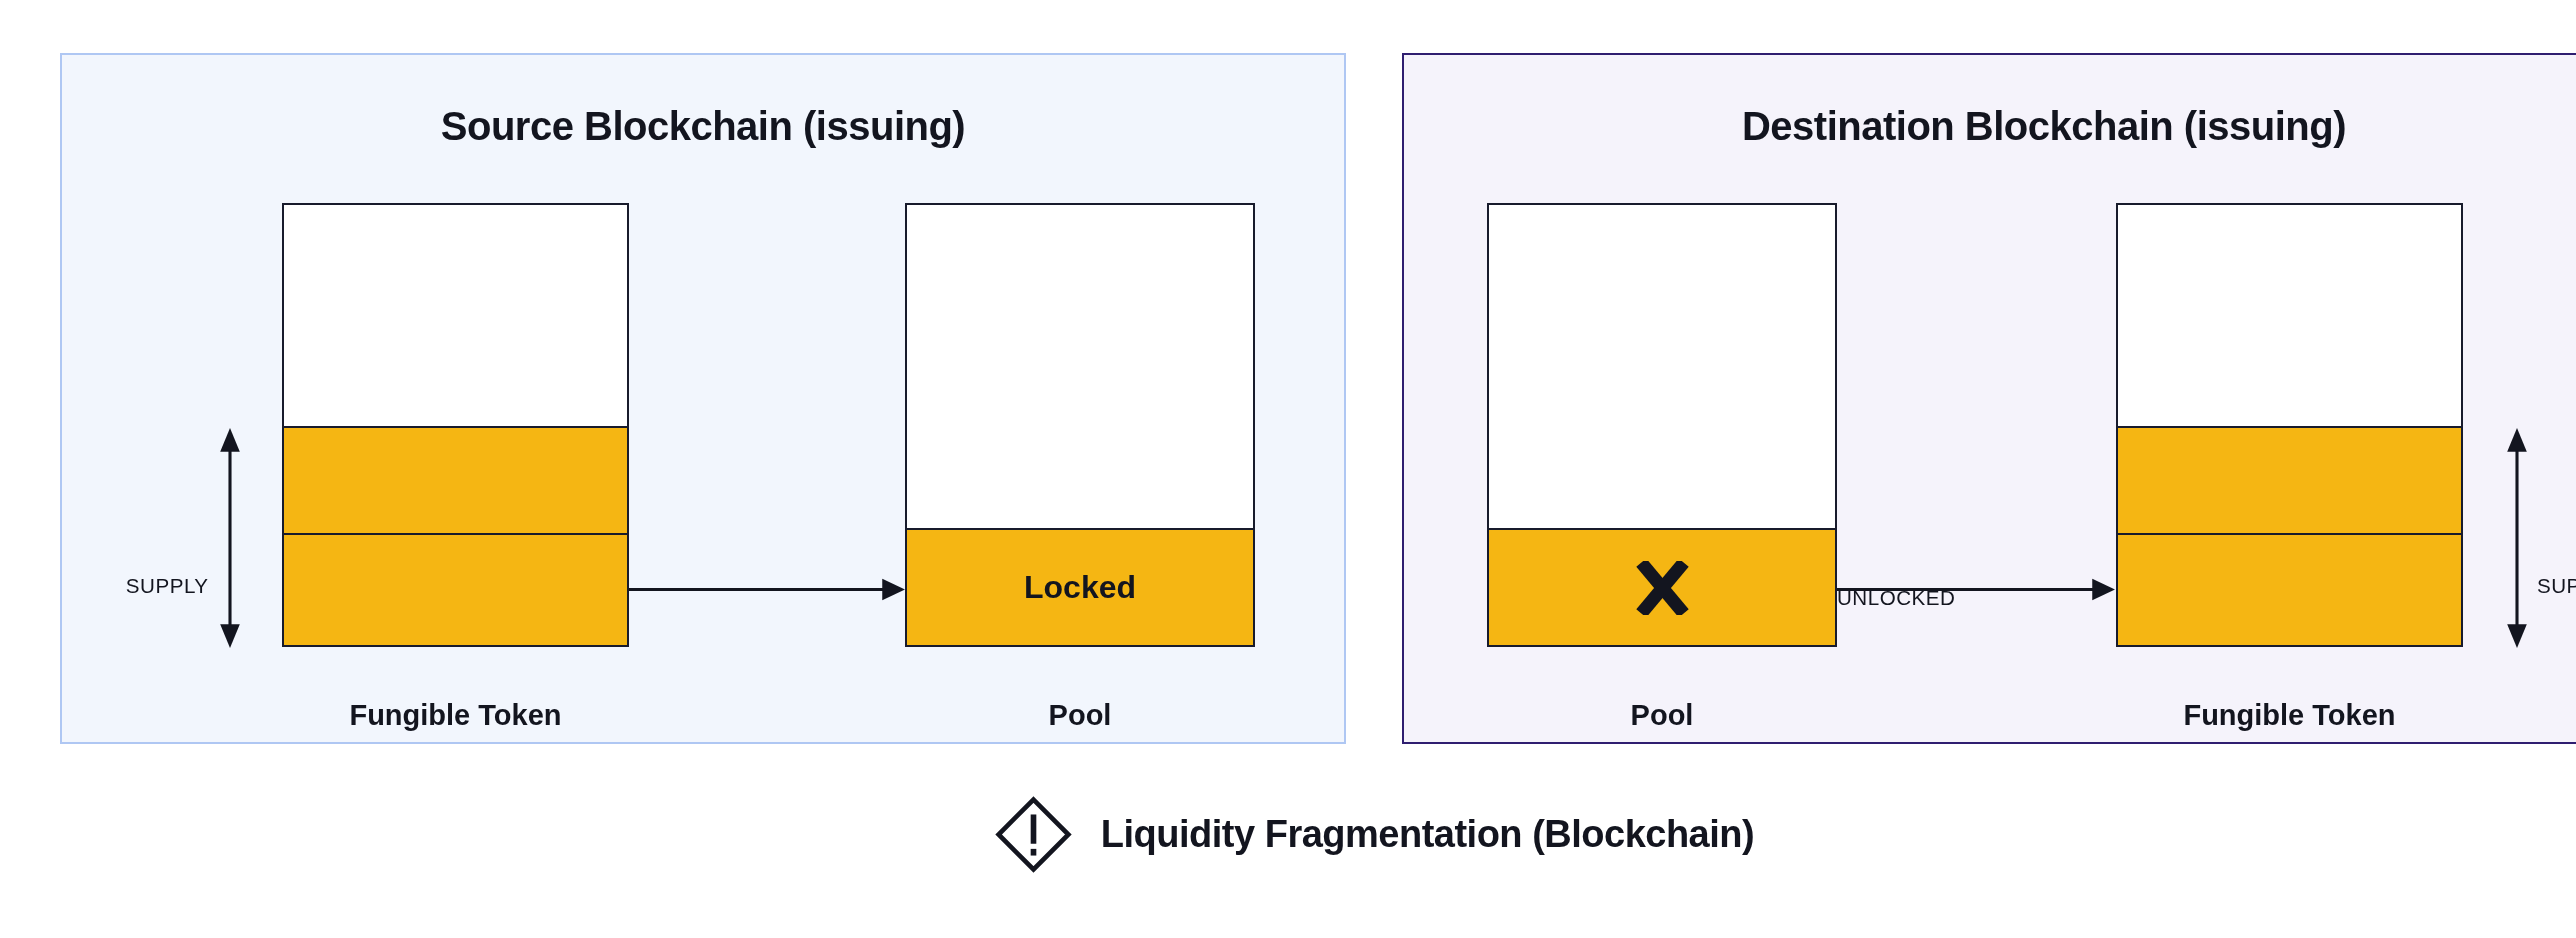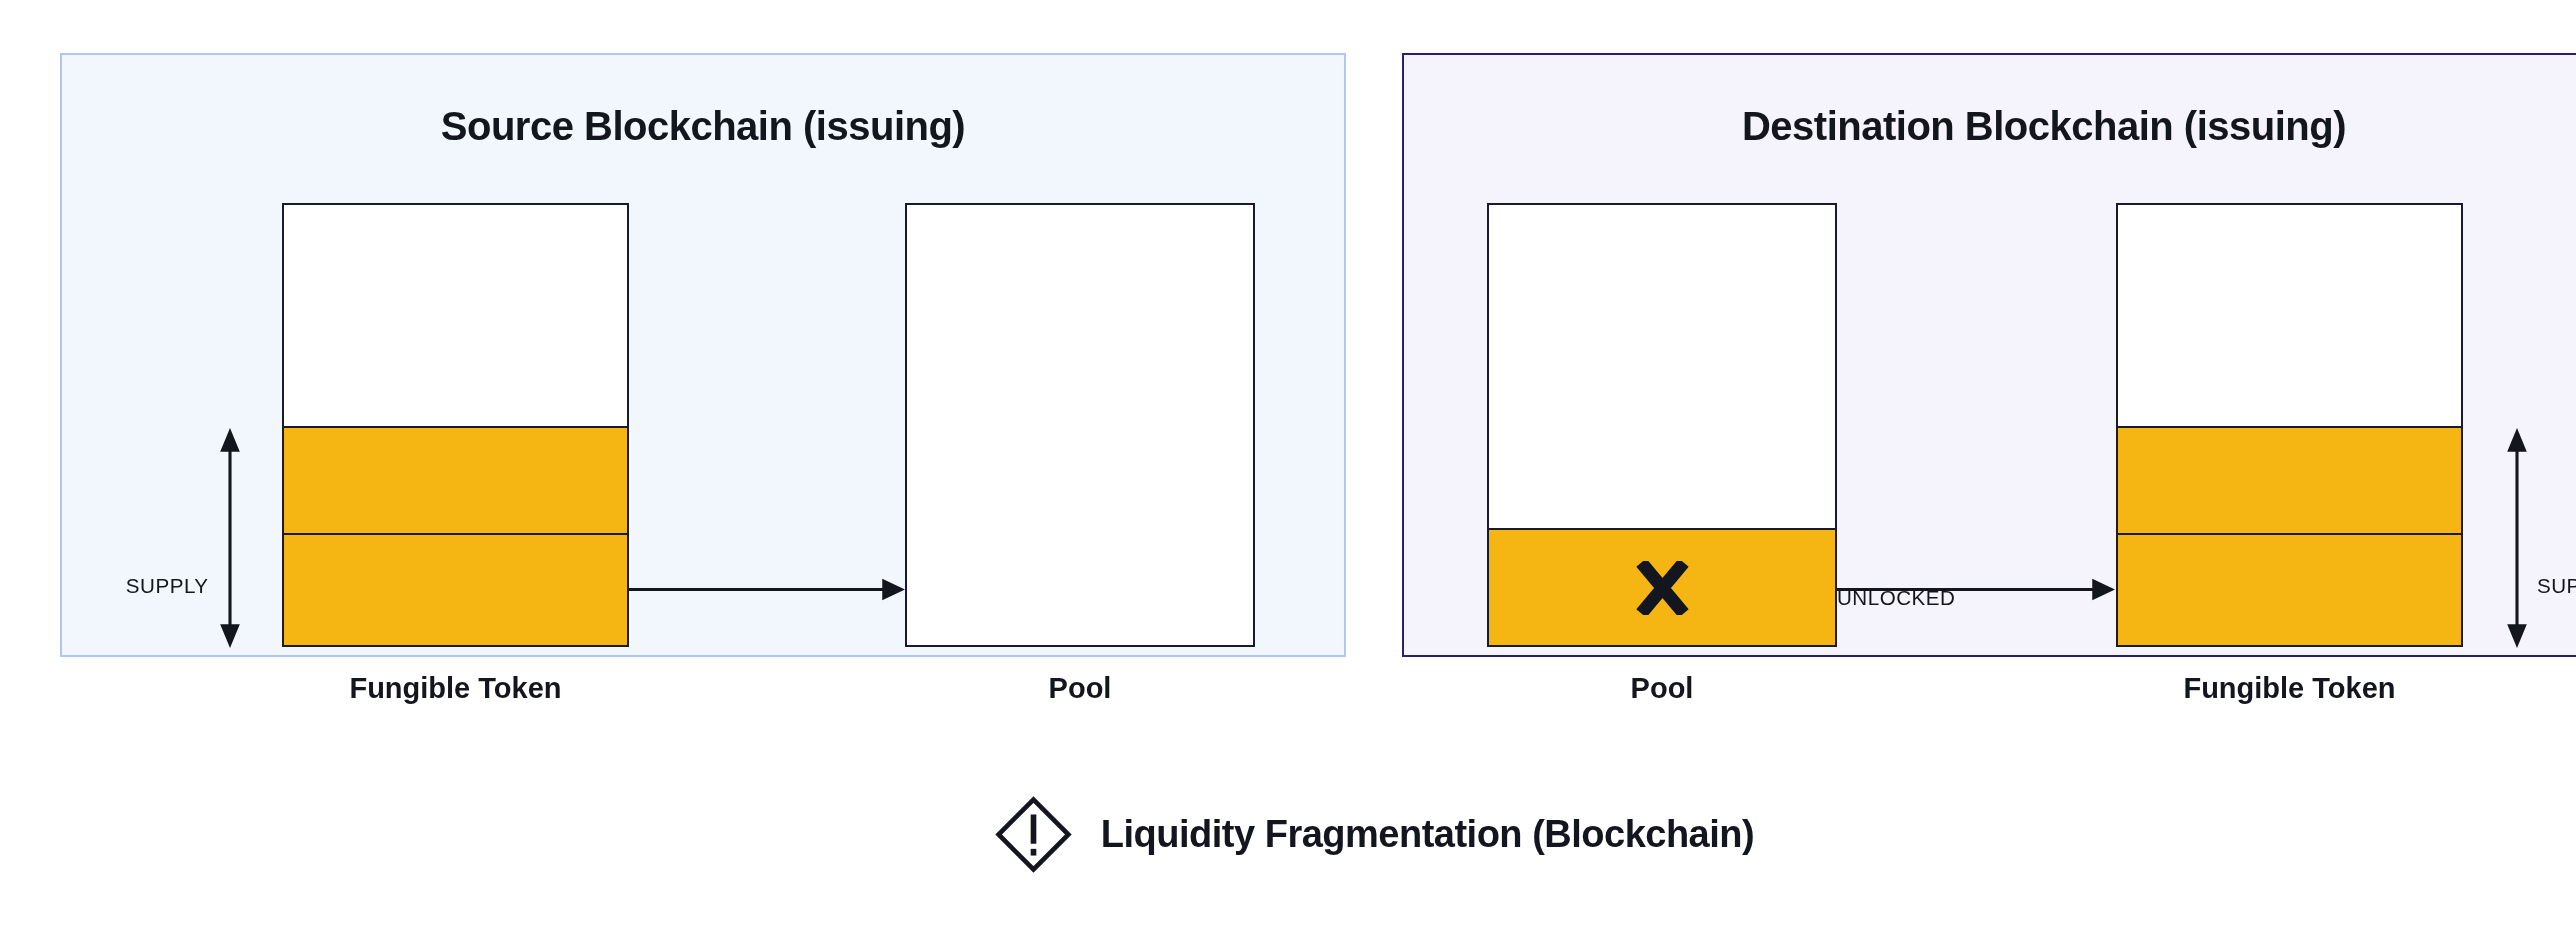--- a/index.html
+++ b/index.html
@@ -17,21 +17,21 @@
   html,body{margin:0;padding:0;}
   body{
     width:2749px;height:938px;
     background:var(--page-bg);
     font-family:"Liberation Sans","DejaVu Sans",sans-serif;
     color:var(--ink);
     position:relative;
     overflow:hidden;
   }
   .panel{
-    position:absolute;top:53px;height:604px;
+    position:absolute;top:53px;height:691px;
     border:2.6px solid;
   }
   .panel.source{
     left:60px;width:1286px;
     background:var(--source-panel-bg);
     border-color:var(--source-panel-border);
   }
   .panel.dest{
     left:1402px;width:1284px;
     background:var(--dest-panel-bg);
@@ -57,21 +57,21 @@
     flex:0 0 auto;
     display:flex;align-items:center;justify-content:center;
   }
   .seg.fill.a{height:107px;}
   .seg.fill.b{height:112px;}
   .seg.fill.pool{height:117px;}
   .locked-text{
     font-size:32px;font-weight:600;color:var(--ink);
   }
   .box-label{
-    position:absolute;top:617px;
+    position:absolute;top:644px;
     text-align:center;
     font-size:29px;font-weight:600;color:var(--ink);
   }
   .small-caps-label{
     position:absolute;
     font-size:20.6px;font-weight:400;color:var(--ink);
     letter-spacing:0.5px;
   }
   .v-arrow{position:absolute;top:372px;}
   .h-arrow{position:absolute;top:519px;}
@@ -111,20 +111,23 @@
     </svg>
     <div class="small-caps-label" style="left:20.6px;width:126px;top:519px;text-align:right;">SUPPLY</div>
 
     <svg class="h-arrow" style="left:567px;" width="277" height="31" viewBox="0 0 537 60">
       <line x1="0" y1="30" x2="494" y2="30"></line>
       <polygon points="535,30 491,9 491,51"></polygon>
     </svg>
 
     <div class="bar-box" style="left:843px;width:350px;">
       <div class="seg empty"></div>
+      <div class="seg fill pool">
+        <span class="locked-text">Locked</span>
+      </div>
     </div>
 
     <div class="box-label" style="left:220px;width:347px;">Fungible Token</div>
     <div class="box-label" style="left:843px;width:350px;">Pool</div>
   </section>
 
   <section class="panel dest">
     <h2 class="panel-title">Destination Blockchain (issuing)</h2>
 
     <div class="bar-box" style="left:83px;width:350px;">

